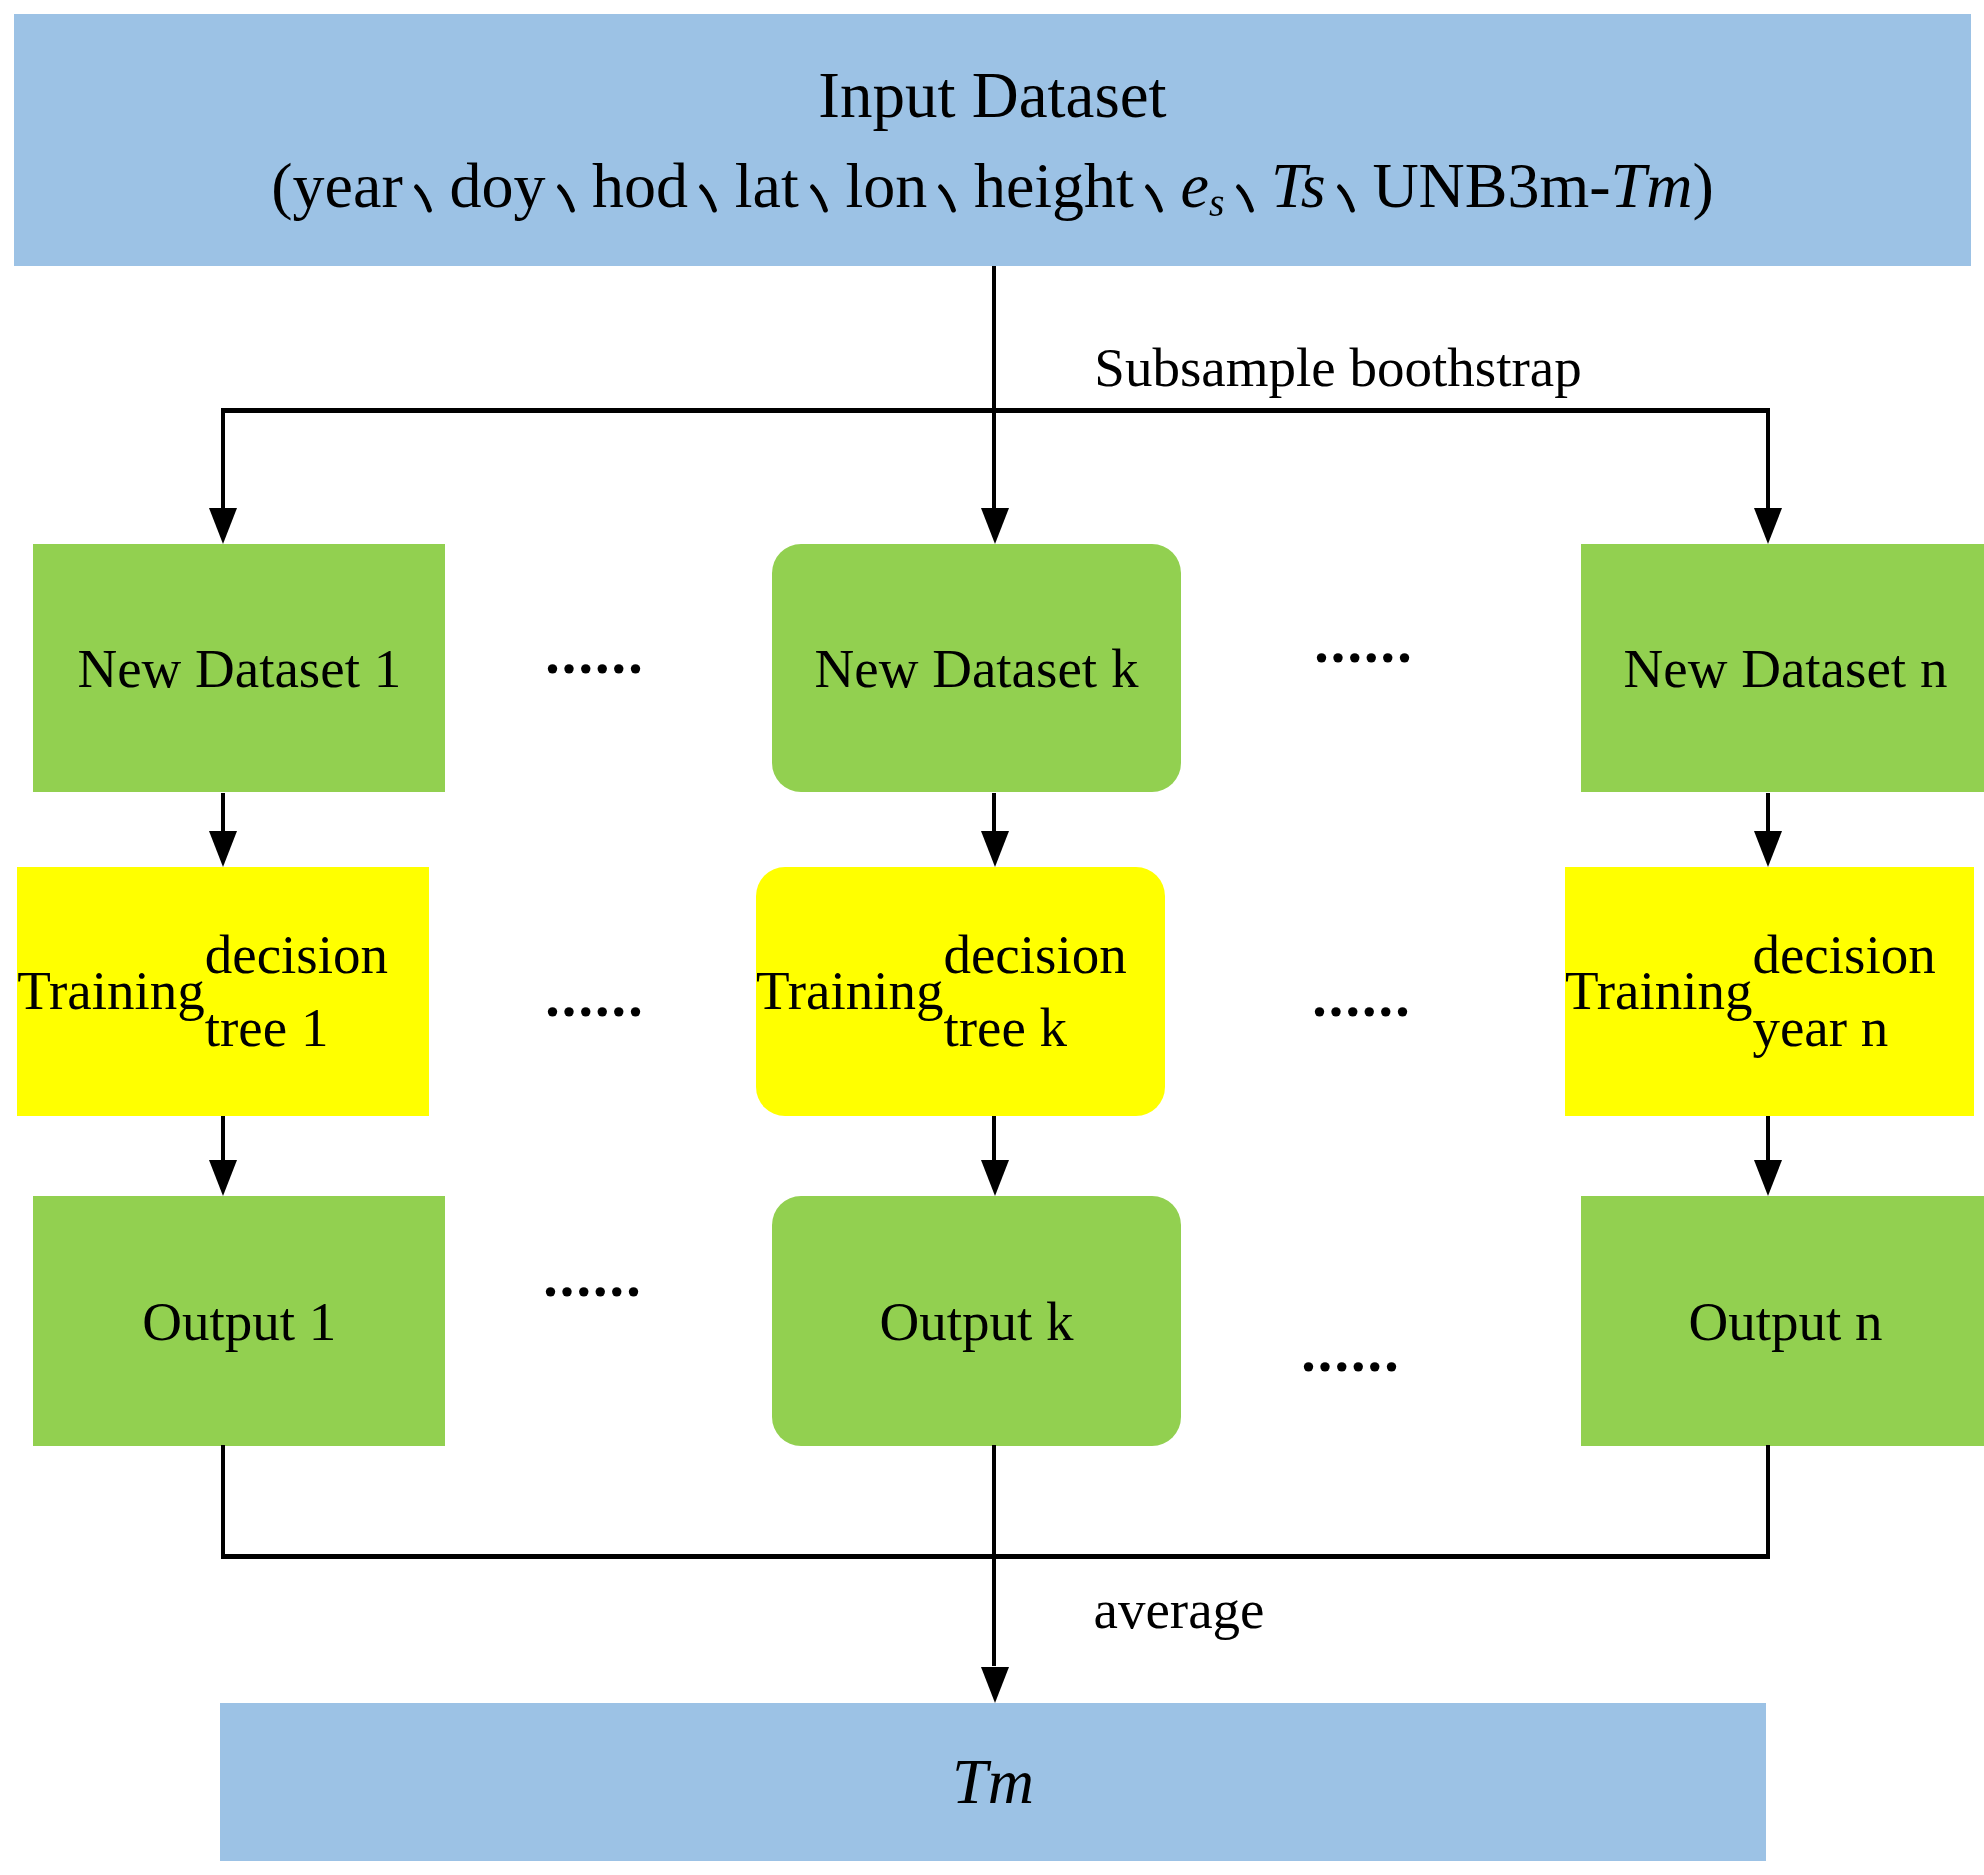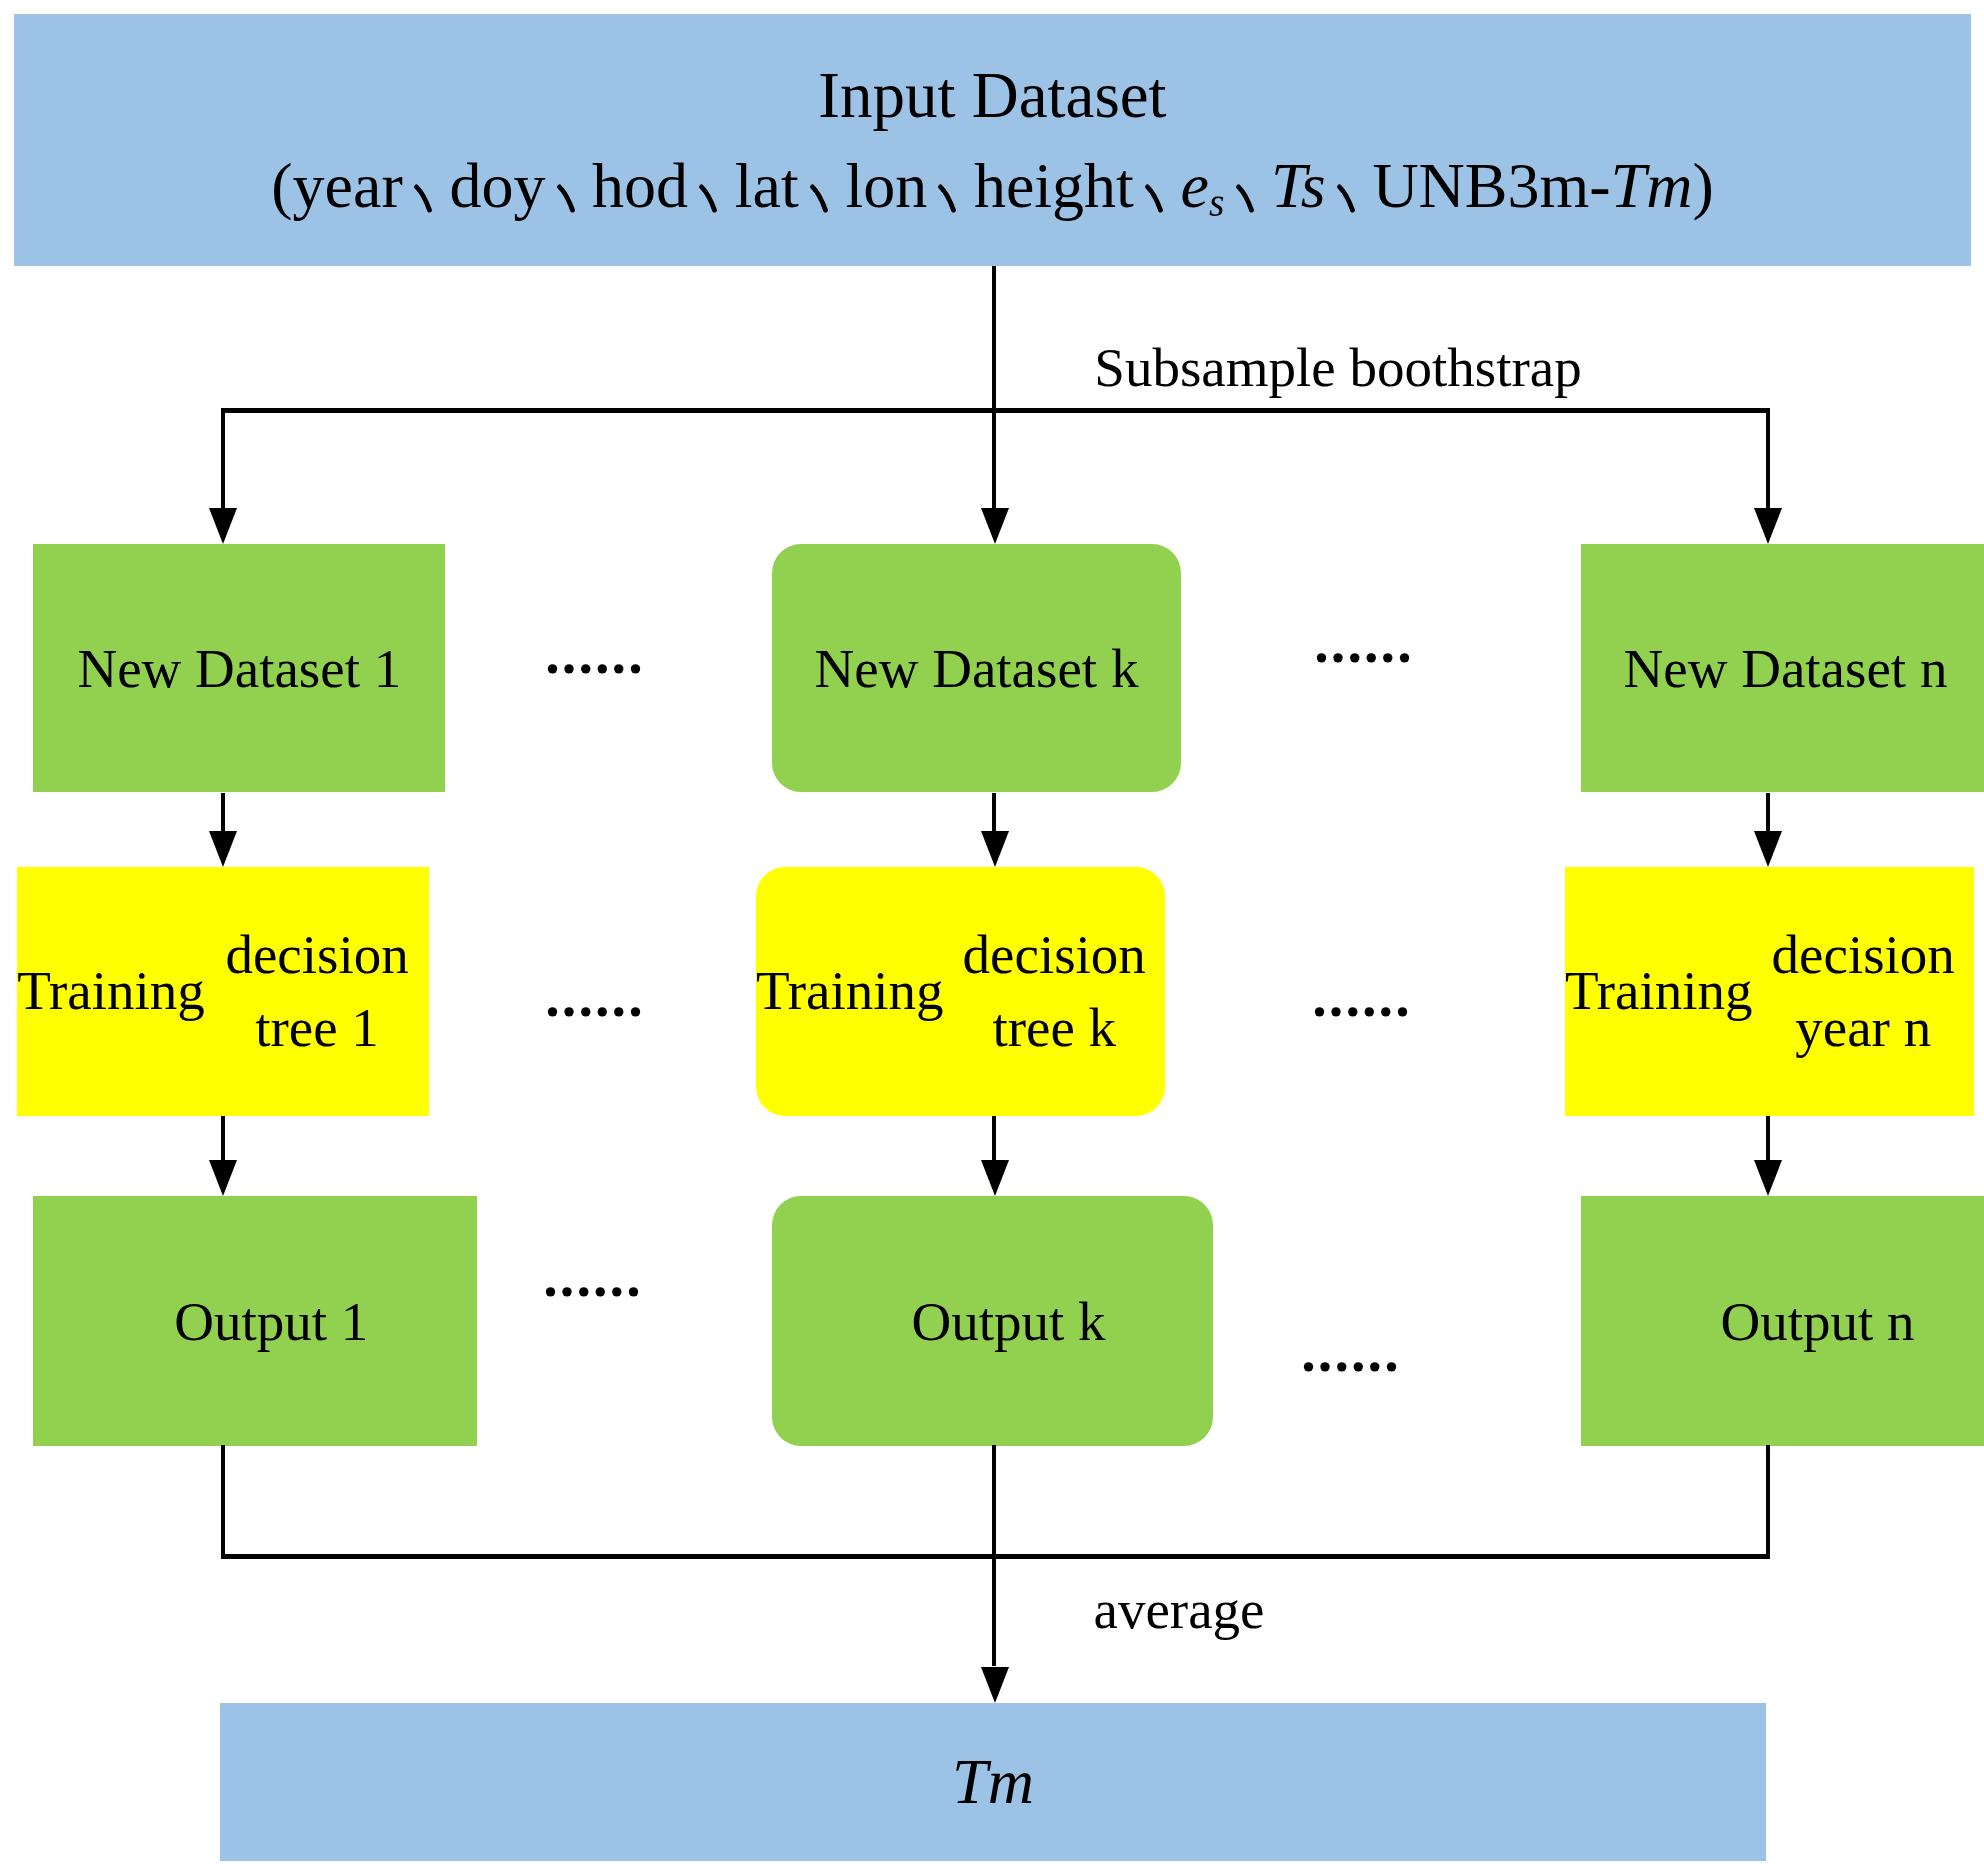--- a/index.html
+++ b/index.html
@@ -5,21 +5,21 @@
   html, body { margin: 0; padding: 0; background: #ffffff; }
   #page {
     position: relative;
     width: 1985px;
     height: 1876px;
     background: #ffffff;
     font-family: "Liberation Serif", "DejaVu Serif", serif;
     color: #000000;
     overflow: hidden;
   }
-  .box { position: absolute; display: flex; align-items: center; justify-content: center; text-align: center; }
+  .box { position: absolute; display: flex; align-items: center; justify-content: center; }
   .blue   { background: #9CC2E5; }
   .green  { background: #92D050; margin-left: 16px; }
   .yellow { background: #FFFF00; }
 
   
   #input-box { left: 14px; top: 14px; width: 1957px; height: 252px; flex-direction: column; justify-content: center; gap: 26px; }
   #input-title { font-size: 65px; line-height: 1; }
   #input-params { font-size: 64px; line-height: 1; display: flex; align-items: baseline; justify-content: center; white-space: nowrap; }
   .it { font-style: italic; }
   #input-params sub { font-size: 0.62em; font-style: italic; line-height: 0; vertical-align: -0.22em; }
@@ -31,21 +31,21 @@
   .hline { position: absolute; height: 4.8px; background: #000; }
   .arrow-down { position: absolute; width: 0; height: 0;
     border-left: 14px solid transparent; border-right: 14px solid transparent; border-top: 36px solid #000; }
 
   
   .flow-label { position: absolute; font-size: 55px; line-height: 1; transform: translateX(-50%); white-space: nowrap; }
 
   
   .row1 { top: 544px;  height: 248px; }
   .row2 { top: 867px; height: 249px; line-height: 1.32; }
-  .row3 { top: 1196px; height: 250px; padding-left: 32px; }
+  .row3 { top: 1196px; height: 250px; }
   .col-a { left: 17.3px;   width: 412px; }
   .col-b { left: 756px; width: 409px; border-radius: 29px; }
   .col-c { left: 1565px; width: 409px; }
   .box-label { font-size: 55px; }
 
   .dots { position: absolute; transform: translate(-50%, -50%); font-size: 58px; font-weight: bold; letter-spacing: 2.1px; line-height: 1; white-space: nowrap; }
 
   
   #result-box { left: 220px; top: 1703px; width: 1546px; height: 158px; }
   #result-label { font-size: 64px; font-style: italic; }

